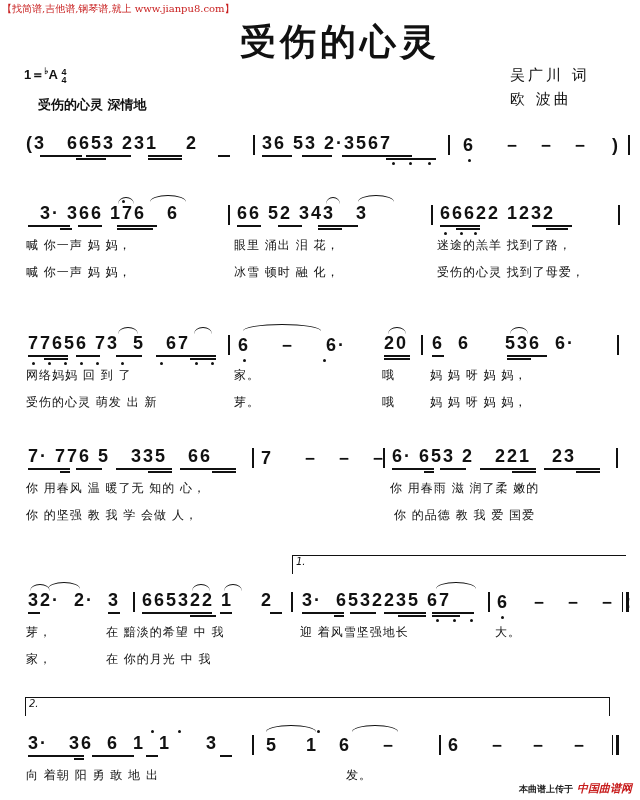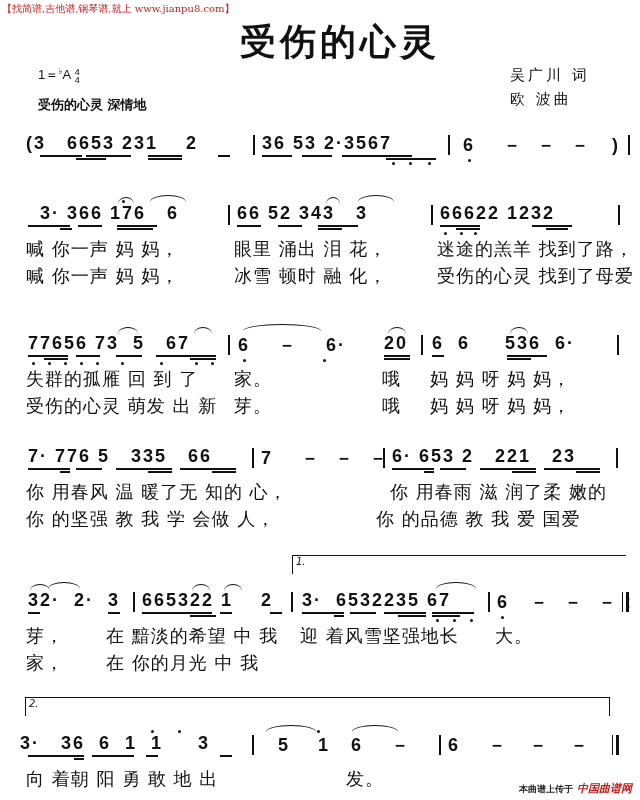--- a/index.html
+++ b/index.html
@@ -1,30 +1,30 @@
 <!DOCTYPE html>
 <html><head>
 <meta charset="utf-8">
 <style>
   html, body { margin: 0; padding: 0; background: #ffffff; }
   body { width: 640px; height: 800px; position: relative; overflow: hidden;
          font-family: "DejaVu Sans", sans-serif; color: #111; }
   .abs { position: absolute; white-space: nowrap; }
   .banner { left: 2px; top: 2px; font-size: 10px; color: #c81e1e; font-family: "DejaVu Serif", serif; }
   .title { left: 240px; top: 18px; font-size: 36px; font-weight: bold; letter-spacing: 4px; color: #111; }
-  .key { left: 38px; top: 66px; font-size: 13px; font-family: "Liberation Sans", sans-serif; font-weight: normal; }
+  .key { left: 24px; top: 66px; font-size: 13px; font-family: "Liberation Sans", sans-serif; font-weight: bold; }
   .tempo { left: 38px; top: 96px; font-size: 13px; font-weight: bold; }
   .credit { left: 510px; font-size: 15px; letter-spacing: 3px; }
   .line { position: absolute; left: 0; width: 640px; }
   .n { position: absolute; top: 0; font-family: "Liberation Sans", sans-serif; font-weight: bold; font-size: 18px; white-space: nowrap; letter-spacing: 2px; }
   .bar { position: absolute; top: 2px; width: 1.5px; height: 20px; background: #111; }
   .ul { position: absolute; height: 1.5px; background: #111; }
   .slur { position: absolute; border-top: 1.8px solid #111; border-radius: 50% 50% 0 0 / 100% 100% 0 0; height: 6px; }
   .dot { position: absolute; width: 3px; height: 3px; border-radius: 50%; background: #111; }
-  .lyr { position: absolute; font-size: 18px; white-space: nowrap; letter-spacing: 1px; }
+  .lyr { position: absolute; font-size: 12px; white-space: nowrap; letter-spacing: 1px; }
   .volta { position: absolute; border-top: 1.5px solid #111; border-left: 1.5px solid #111; height: 18px; font-size: 10px; font-style: italic; padding-left: 3px; }
   .volta-r { border-right: 1.5px solid #111; }
   .footer { right: 8px; bottom: 4px; font-size: 9px; font-weight: bold; color: #222; }
   .footer .brand { color: #c81e1e; font-style: italic; font-size: 11px; margin-left: 4px; }
   .dblbar { position: absolute; top: 2px; width: 4px; height: 20px; border-left: 1.5px solid #111; }
   .dblbar::after { content: ""; position: absolute; left: 3px; top: 0; width: 3px; height: 20px; background: #111; }
 </style>
 </head>
 <body>
 
@@ -122,21 +122,21 @@
   <div class="ul" style="left:384px;width:26px;top:22px"></div>
   <div class="ul" style="left:384px;width:26px;top:25px"></div>
   <div class="slur" style="left:388px;width:18px;top:-6px"></div>
   <div class="bar" style="left:421px"></div>
   <div class="n" style="left:432px">6&nbsp;&nbsp;6&nbsp;&nbsp;&nbsp;&nbsp;&nbsp;536&nbsp;&nbsp;6·</div>
   <div class="ul" style="left:432px;width:12px;top:22px"></div>
   <div class="ul" style="left:507px;width:40px;top:22px"></div>
   <div class="ul" style="left:507px;width:24px;top:25px"></div>
   <div class="slur" style="left:510px;width:18px;top:-6px"></div>
   <div class="bar" style="left:617px"></div>
-  <div class="lyr" style="left:26px;top:34px">失群的孤雁 回 到 了</div>
+  <div class="lyr" style="left:26px;top:34px">网络妈妈 回 到 了</div>
   <div class="lyr" style="left:234px;top:34px">家。</div>
   <div class="lyr" style="left:382px;top:34px">哦</div>
   <div class="lyr" style="left:430px;top:34px">妈 妈 呀 妈 妈，</div>
   <div class="lyr" style="left:26px;top:61px">受伤的心灵 萌发 出 新</div>
   <div class="lyr" style="left:234px;top:61px">芽。</div>
   <div class="lyr" style="left:382px;top:61px">哦</div>
   <div class="lyr" style="left:430px;top:61px">妈 妈 呀 妈 妈，</div>
 </div>
 
 <div class="line" style="top:446px">
@@ -156,21 +156,21 @@
   <div class="ul" style="left:424px;width:10px;top:25px"></div>
   <div class="ul" style="left:440px;width:26px;top:22px"></div>
   <div class="ul" style="left:480px;width:56px;top:22px"></div>
   <div class="ul" style="left:512px;width:24px;top:25px"></div>
   <div class="ul" style="left:544px;width:56px;top:22px"></div>
   <div class="ul" style="left:576px;width:24px;top:25px"></div>
   <div class="bar" style="left:616px"></div>
   <div class="lyr" style="left:26px;top:34px">你 用春风 温 暖了无 知的 心，</div>
   <div class="lyr" style="left:390px;top:34px">你 用春雨 滋 润了柔 嫩的</div>
   <div class="lyr" style="left:26px;top:61px">你 的坚强 教 我 学 会做 人，</div>
-  <div class="lyr" style="left:376px;top:61px">你 的品德 教 我 爱 国爱</div>
+  <div class="lyr" style="left:394px;top:61px">你 的品德 教 我 爱 国爱</div>
 </div>
 
 <div class="volta" style="left:292px;top:555px;width:330px">1.</div>
 <div class="line" style="top:590px">
   <div class="slur" style="left:30px;width:20px;top:-6px"></div>
   <div class="slur" style="left:48px;width:32px;top:-8px"></div>
   <div class="n" style="left:28px">32·&nbsp;&nbsp;2·&nbsp;&nbsp;3</div>
   <div class="ul" style="left:28px;width:12px;top:22px"></div>
   <div class="ul" style="left:108px;width:12px;top:22px"></div>
   <div class="bar" style="left:133px"></div>
@@ -201,32 +201,32 @@
   <div class="lyr" style="left:26px;top:34px">芽，</div>
   <div class="lyr" style="left:106px;top:34px">在 黯淡的希望 中 我</div>
   <div class="lyr" style="left:300px;top:34px">迎 着风雪坚强地长</div>
   <div class="lyr" style="left:495px;top:34px">大。</div>
   <div class="lyr" style="left:26px;top:61px">家，</div>
   <div class="lyr" style="left:106px;top:61px">在 你的月光 中 我</div>
 </div>
 
 <div class="volta volta-r" style="left:25px;top:697px;width:580px">2.</div>
 <div class="line" style="top:733px">
-  <div class="n" style="left:20px">3·&nbsp;&nbsp;&nbsp;36&nbsp;&nbsp;6&nbsp;&nbsp;1&nbsp;&nbsp;1&nbsp;&nbsp;&nbsp;&nbsp;&nbsp;3</div>
+  <div class="n" style="left:28px">3·&nbsp;&nbsp;&nbsp;36&nbsp;&nbsp;6&nbsp;&nbsp;1&nbsp;&nbsp;1&nbsp;&nbsp;&nbsp;&nbsp;&nbsp;3</div>
   <div class="ul" style="left:28px;width:56px;top:22px"></div>
   <div class="ul" style="left:74px;width:10px;top:25px"></div>
   <div class="ul" style="left:92px;width:42px;top:22px"></div>
   <div class="ul" style="left:146px;width:12px;top:22px"></div>
   <div class="ul" style="left:220px;width:12px;top:22px"></div>
   <div class="dot" style="left:151px;top:-3px"></div>
   <div class="dot" style="left:178px;top:-3px"></div>
   <div class="bar" style="left:252px"></div>
   <div class="slur" style="left:266px;width:50px;top:-8px"></div>
   <div class="slur" style="left:352px;width:46px;top:-8px"></div>
-  <div class="n" style="left:278px">5&nbsp;&nbsp;&nbsp;&nbsp;1&nbsp;&nbsp;&nbsp;6&nbsp;&nbsp;&nbsp;&nbsp;－</div>
+  <div class="n" style="left:266px">5&nbsp;&nbsp;&nbsp;&nbsp;1&nbsp;&nbsp;&nbsp;6&nbsp;&nbsp;&nbsp;&nbsp;－</div>
   <div class="dot" style="left:317px;top:-3px"></div>
   <div class="bar" style="left:439px"></div>
   <div class="n" style="left:448px">6&nbsp;&nbsp;&nbsp;&nbsp;－&nbsp;&nbsp;&nbsp;－&nbsp;&nbsp;&nbsp;－</div>
   <div class="dblbar" style="left:612px"></div>
   <div class="lyr" style="left:26px;top:34px">向 着朝 阳 勇 敢 地 出</div>
   <div class="lyr" style="left:346px;top:34px">发。</div>
 </div>
 
 <div class="abs footer">
   <span>本曲谱上传于</span><span class="brand">中国曲谱网</span>

